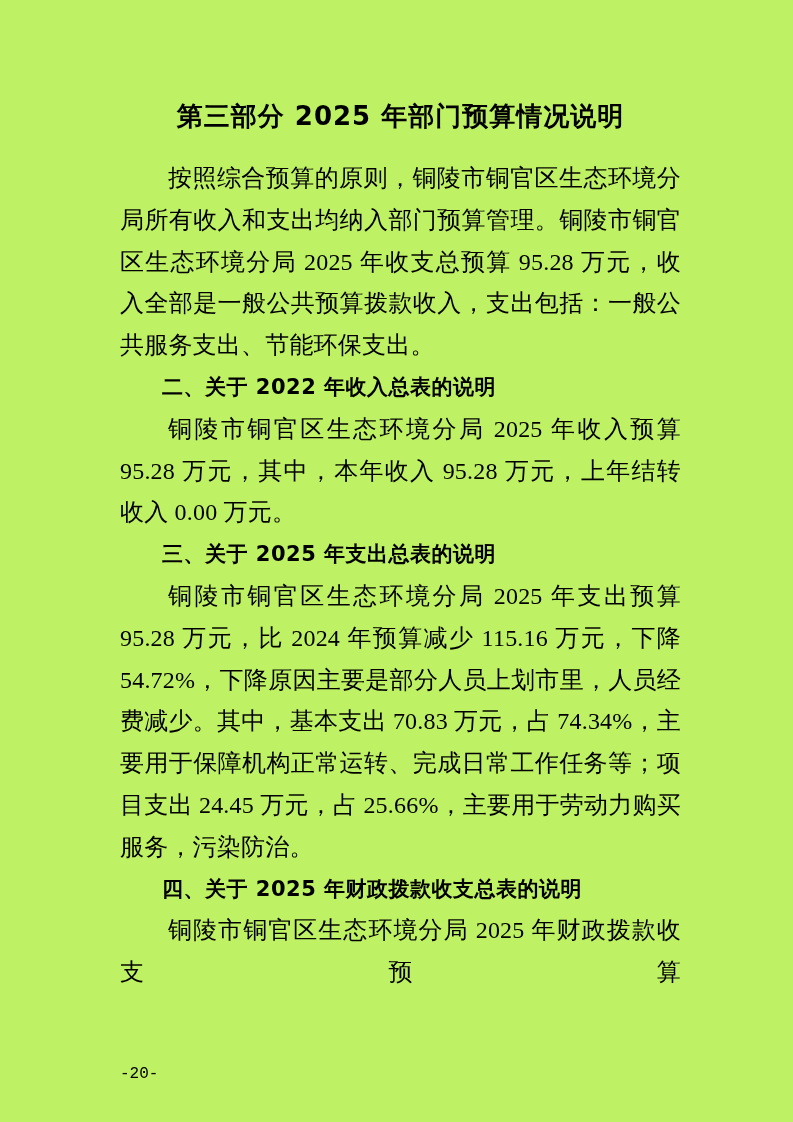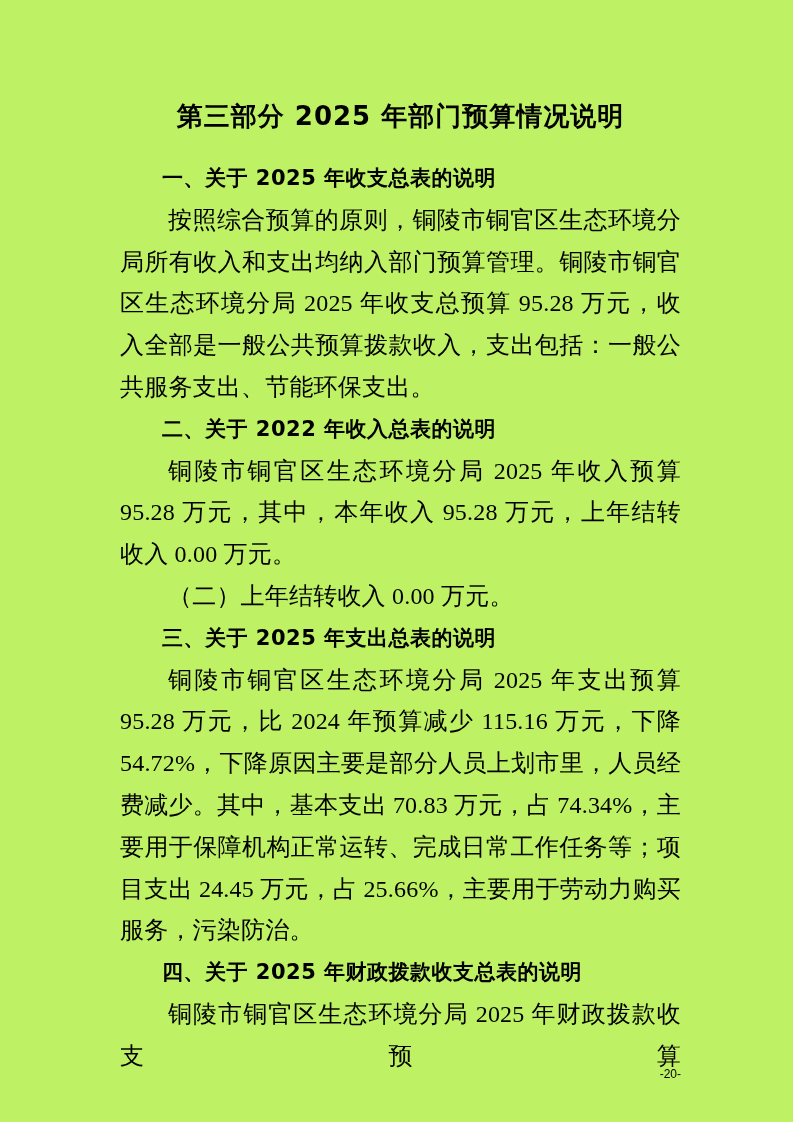--- a/index.html
+++ b/index.html
@@ -41,39 +41,37 @@
     letter-spacing: 0.2px;
   }
   .para.justify-last {
     text-align-last: justify;
   }
   .page-number {
     position: absolute;
     top: 1064px;
     left: 120px;
     width: 561px;
-    text-align: right;
-    font-family: Liberation Sans, sans-serif;
-    font-size: 12px;
+    text-align: left;
+    font-family: Liberation Mono, monospace;
+    font-size: 16px;
     line-height: 20px;
   }
 </style>
 </head>
 <body>
 
 <div class="page">
 
   <h1 class="doc-title">第三部分 2025 年部门预算情况说明</h1>
 
-  <h2 class="sec-heading">一、关于 2025 年收支总表的说明</h2>
   <p class="para">按照综合预算的原则，铜陵市铜官区生态环境分局所有收入和支出均纳入部门预算管理。铜陵市铜官区生态环境分局 2025 年收支总预算 95.28 万元，收入全部是一般公共预算拨款收入，支出包括：一般公共服务支出、节能环保支出。</p>
 
   <h2 class="sec-heading">二、关于 2022 年收入总表的说明</h2>
   <p class="para">铜陵市铜官区生态环境分局 2025 年收入预算 95.28 万元，其中，本年收入 95.28 万元，上年结转收入 0.00 万元。</p>
-  <p class="para">（二）上年结转收入 0.00 万元。</p>
 
   <h2 class="sec-heading">三、关于 2025 年支出总表的说明</h2>
   <p class="para">铜陵市铜官区生态环境分局 2025 年支出预算 95.28 万元，比 2024 年预算减少 115.16 万元，下降 54.72%，下降原因主要是部分人员上划市里，人员经费减少。其中，基本支出 70.83 万元，占 74.34%，主要用于保障机构正常运转、完成日常工作任务等；项目支出 24.45 万元，占 25.66%，主要用于劳动力购买服务，污染防治。</p>
 
   <h2 class="sec-heading">四、关于 2025 年财政拨款收支总表的说明</h2>
   <p class="para justify-last">铜陵市铜官区生态环境分局 2025 年财政拨款收支预算</p>
 
   <div class="page-number">-20-</div>
 
 </div>

